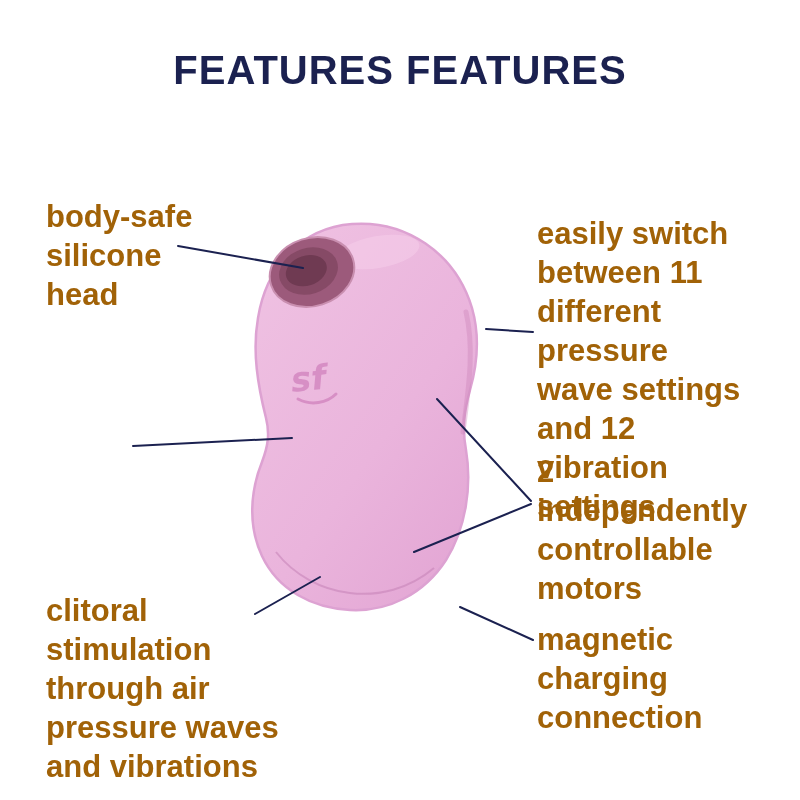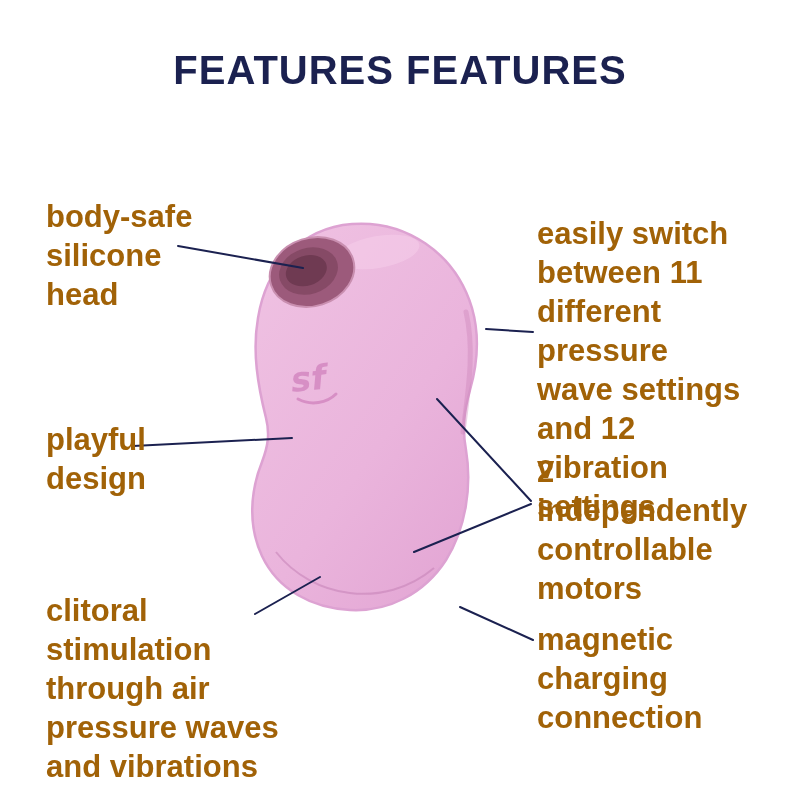--- a/index.html
+++ b/index.html
@@ -115,22 +115,20 @@
       <line class="leader" x1="533" y1="332" x2="486" y2="329"></line>
       <line class="leader" x1="531" y1="501" x2="437" y2="399"></line>
       <line class="leader" x1="531" y1="504" x2="414" y2="552"></line>
       <line class="leader" x1="533" y1="640" x2="460" y2="607"></line>
     </g>
   </svg>
 
   <div class="feature f-head">body-safe
 silicone
 head</div>
-  <div class="feature f-playful">playful
-design</div>
   <div class="feature f-clitoral">clitoral stimulation
 through air
 pressure waves
 and vibrations</div>
   <div class="feature f-switch">easily switch
 between 11
 different pressure
 wave settings
 and 12 vibration
 settings</div>

